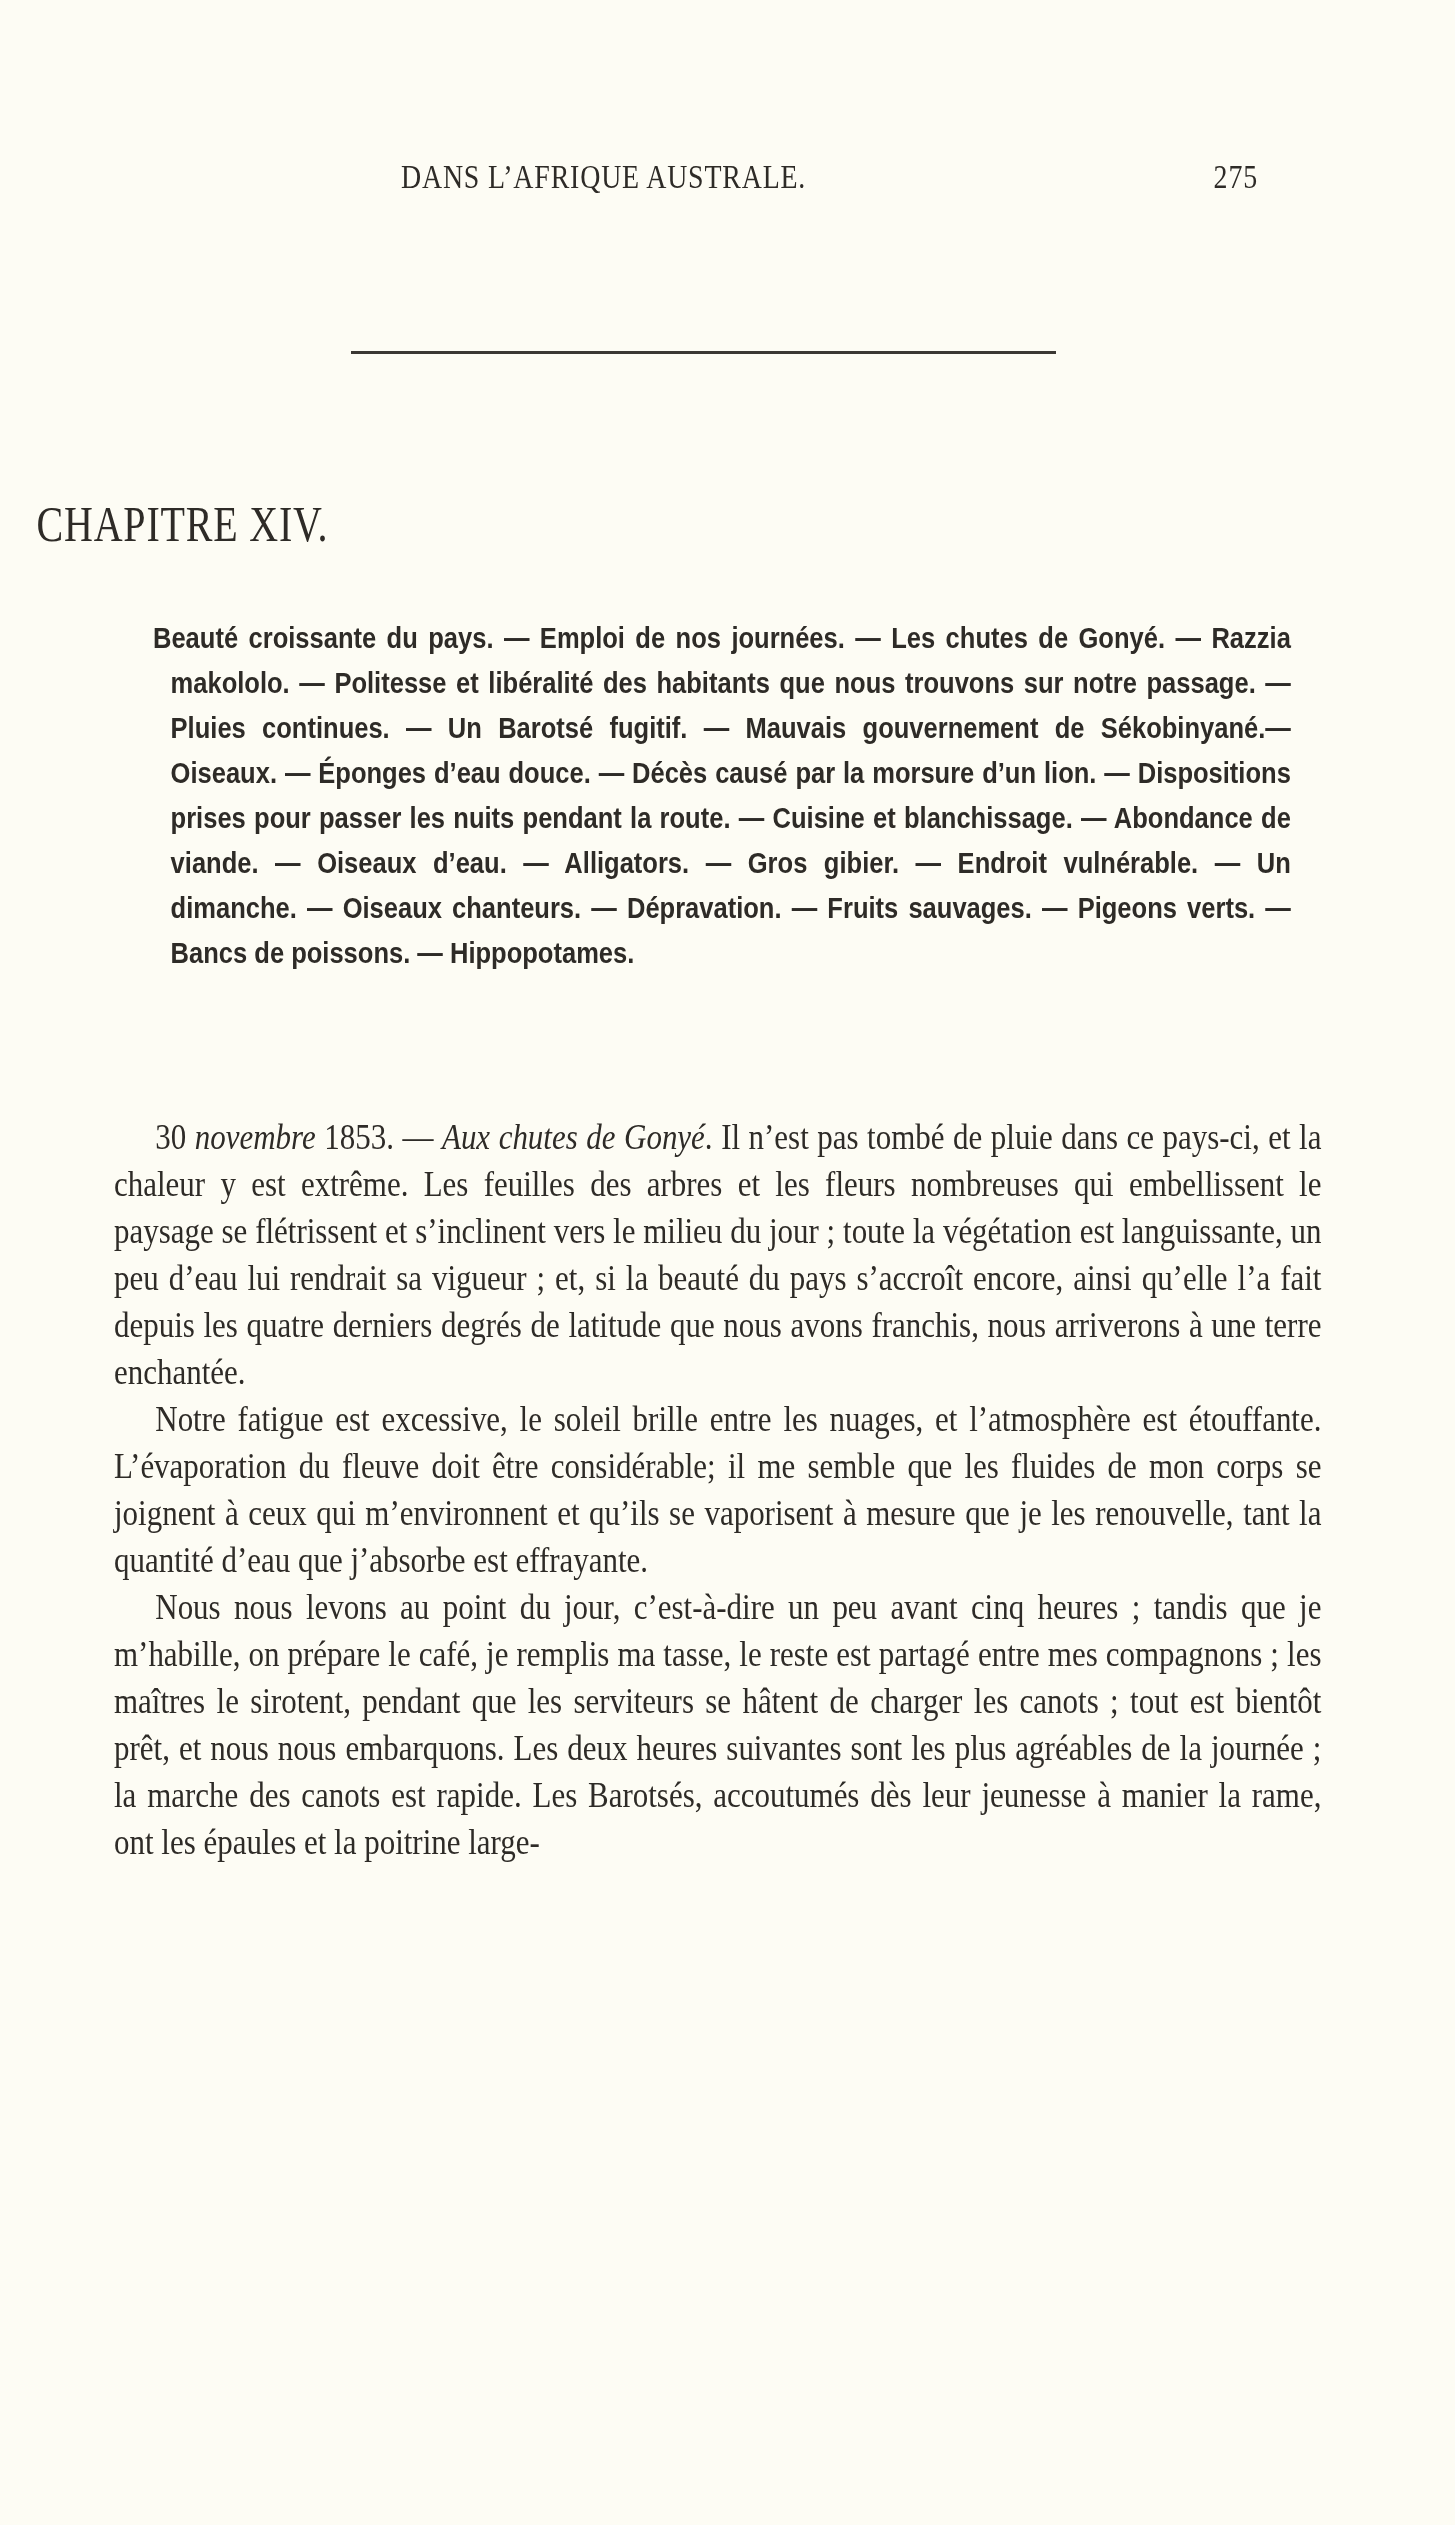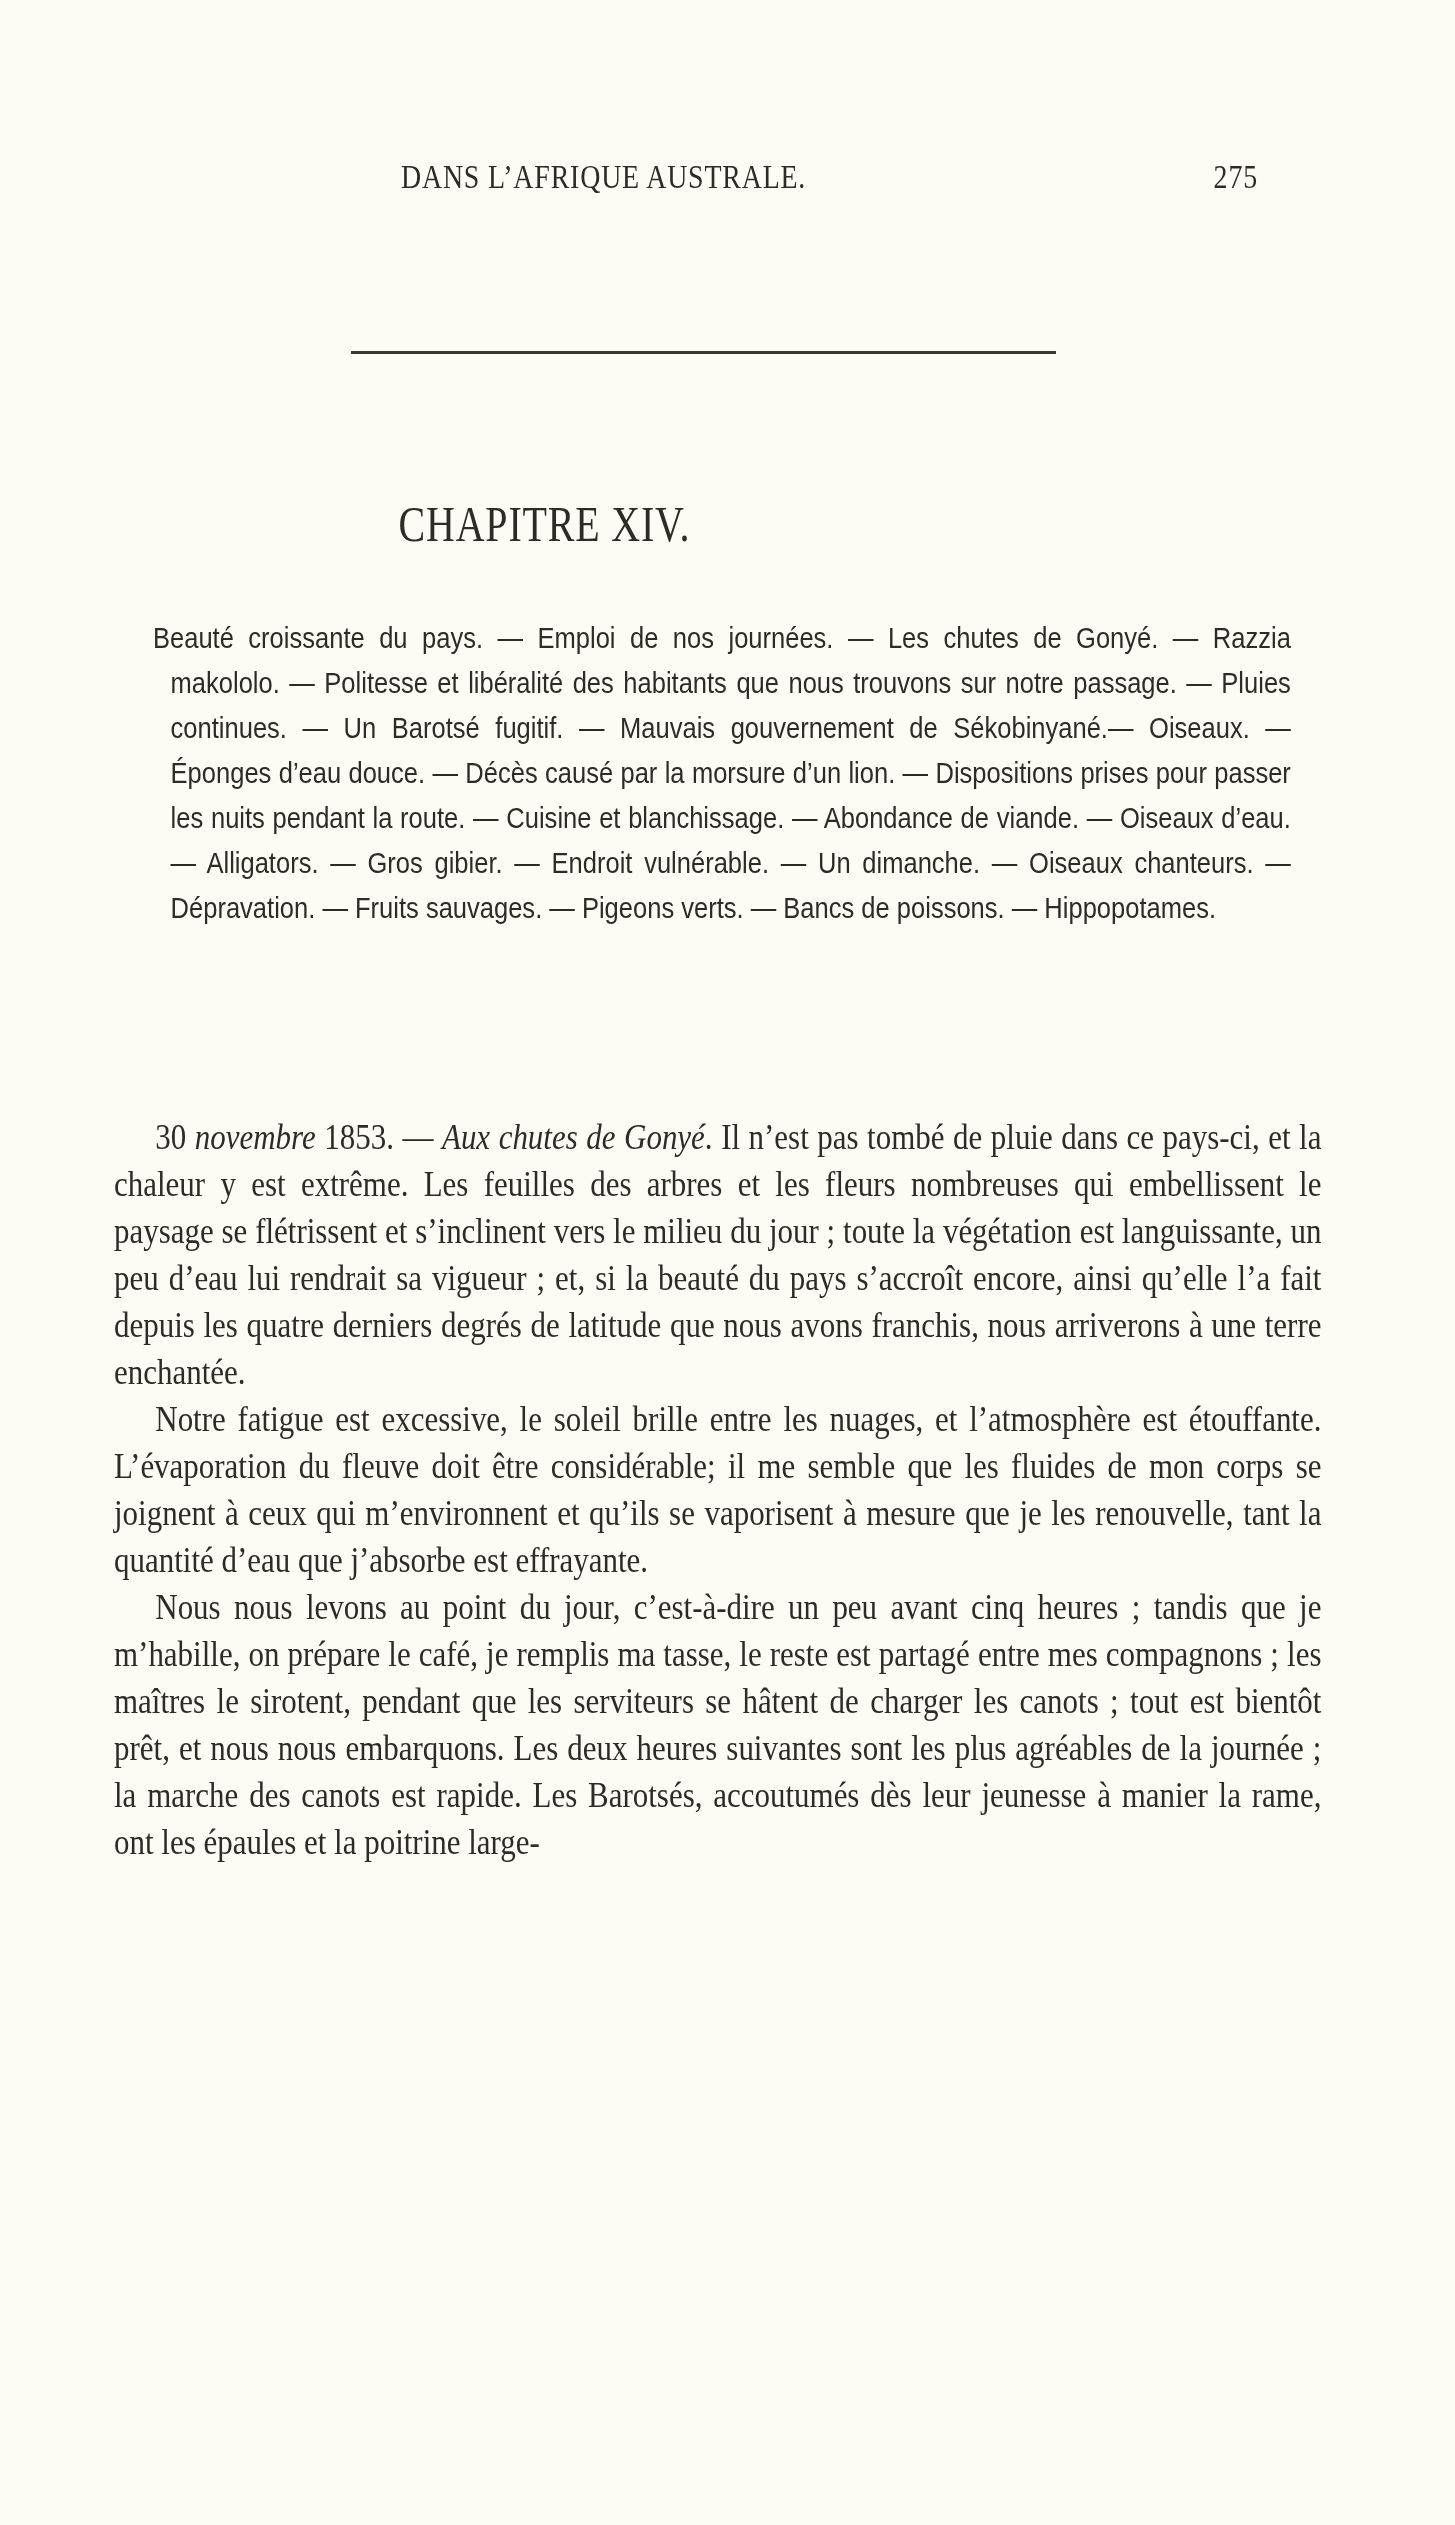--- a/index.html
+++ b/index.html
@@ -16,29 +16,29 @@
     transform: scaleX(0.82); transform-origin: left top;
     white-space: nowrap;
   }
   .running-head .title { display: inline-block; }
   .running-head .pageno { position: absolute; right: -119px; top: 0; }
   .rule {
     position: absolute; top: 351px; left: 351px; width: 705px; height: 3px;
     background: #3b3833;
   }
   .chapter-title {
-    position: absolute; top: 495px; left: 0; width: 1089px; text-align: center;
+    position: absolute; top: 495px; left: 0; width: 1089px; 
     font-size: 50px; letter-spacing: 1px;
   }
   .chapter-title span { display: inline-block; transform: scaleX(0.8); }
   .summary {
     position: absolute; top: 616px; left: 153px; width: 1139px;
     font-family: "Liberation Sans", "DejaVu Sans", sans-serif;
     font-size: 29px; line-height: 45px;
-    text-align: justify; text-indent: 0px;
+    text-align: justify; text-indent: 0px; font-weight: bold;
   }
   .summary p { margin: 0; padding-left: 20px; text-indent: -20px; }
   .summary .inner { transform: scaleX(0.88); transform-origin: left top; width: 1293px; }
   .body-text {
     position: absolute; top: 1114px; left: 114px; width: 1208px;
     font-size: 36px; line-height: 47px; text-align: justify;
   }
   .body-text .inner { transform: scaleX(0.86); transform-origin: left top; width: 1404px; }
   .body-text p { margin: 0; text-indent: 48px; }
   .body-text em { font-style: italic; }

